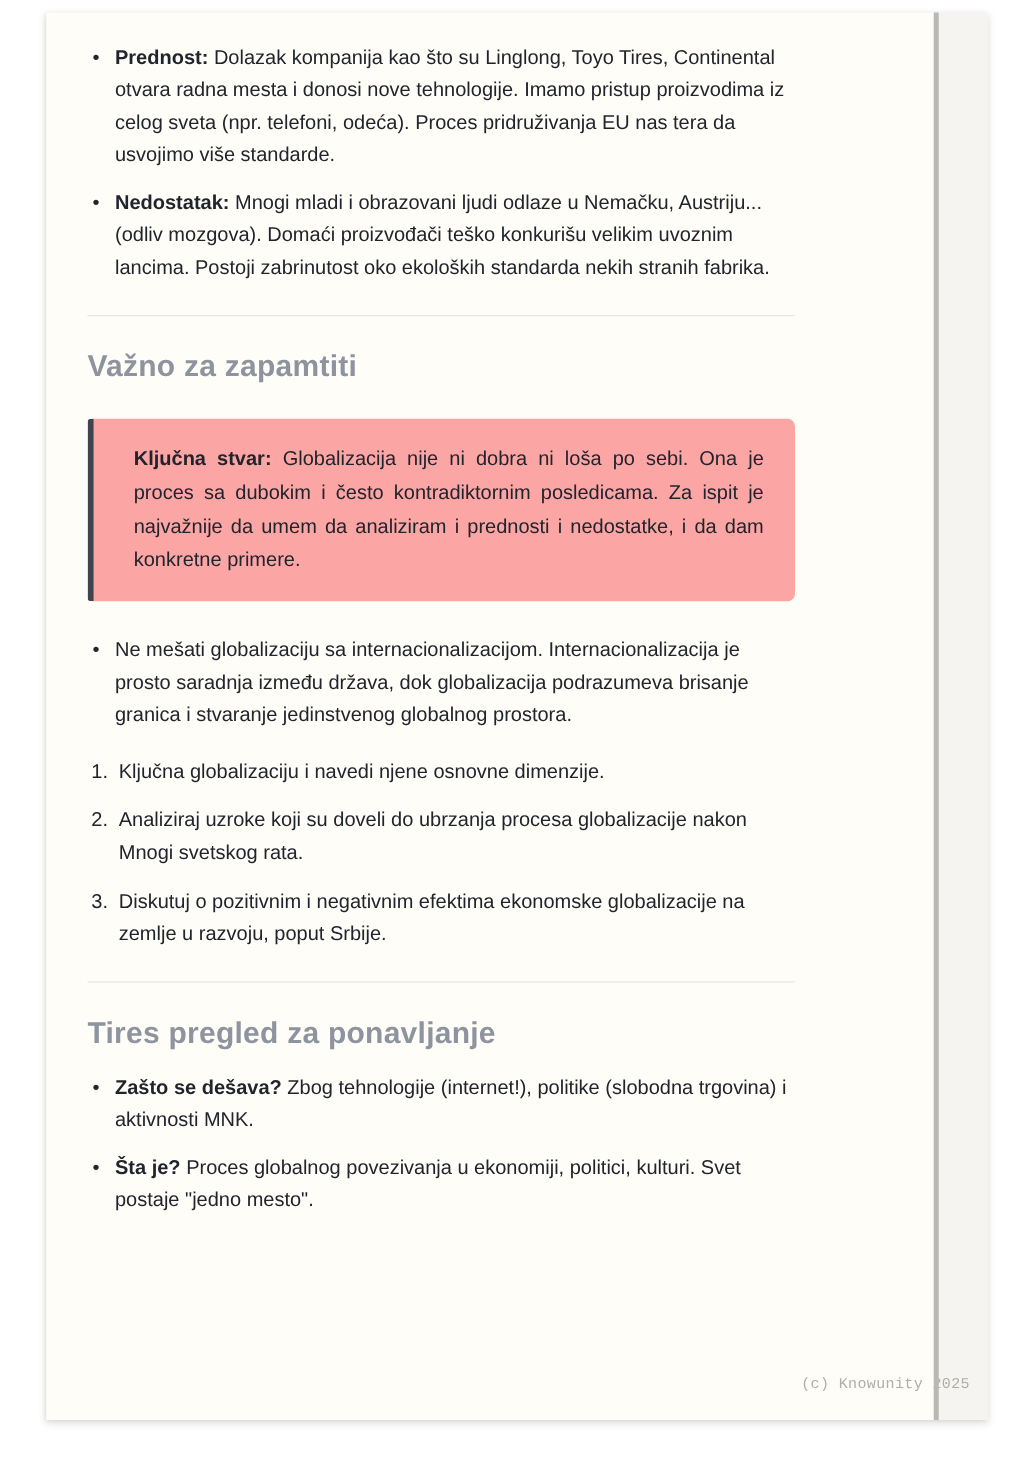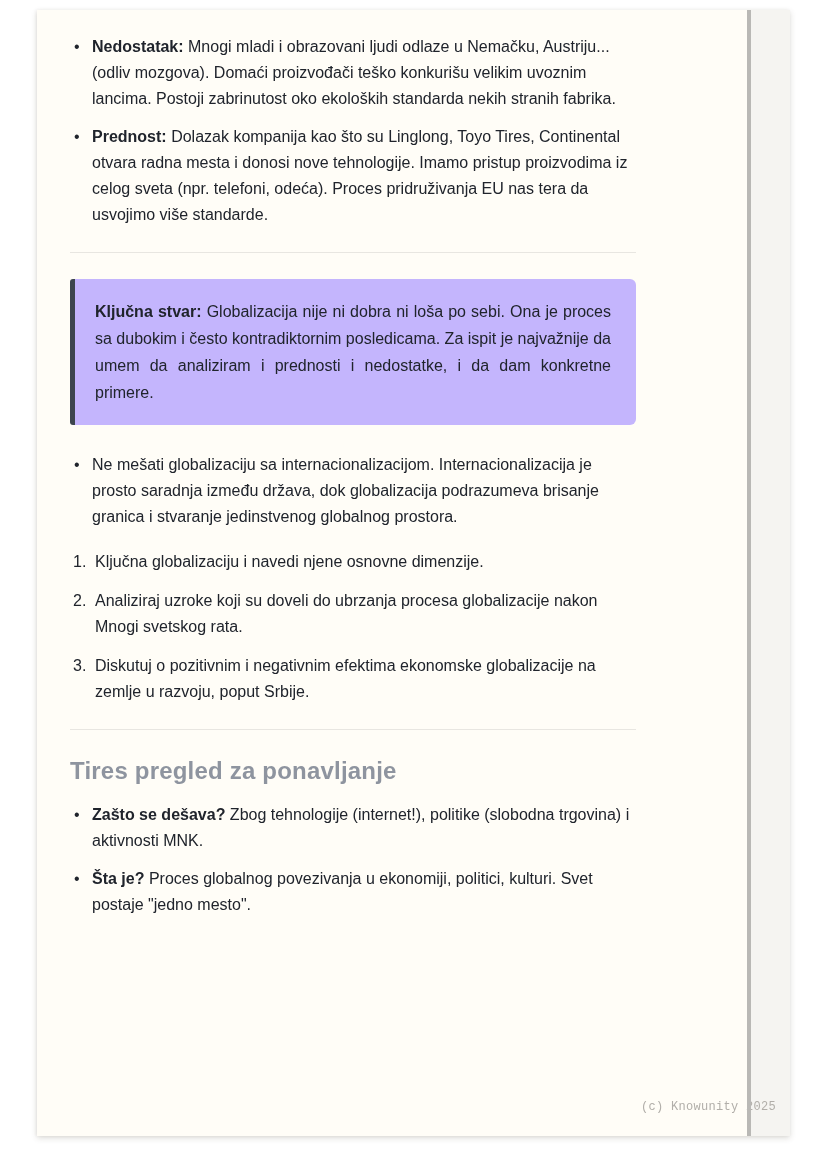--- a/index.html
+++ b/index.html
@@ -59,24 +59,24 @@
   h2.section-heading {
     margin: 26px 0 0 0;
     font-size: 24px;
     line-height: 30px;
     font-weight: bold;
     color: #8e949f;
     letter-spacing: 0.2px;
   }
   .callout {
     margin-top: 26px;
-    background: #c4b5fd;
+    background: #fca5a5;
     border-left: 5px solid #3d454e;
     border-radius: 3px 6px 6px 3px;
-    padding: 19px 25px 19px 20px;
+    padding: 19px 25px 19px 32px;
     line-height: 27px;
     text-align: justify;
   }
   .after-callout { margin-top: 27px; }
   p.bold-line {
     margin-top: 17px;
     font-weight: bold;
   }
   ol.numlist {
     list-style: none;
@@ -107,31 +107,32 @@
 </style>
 </head>
 <body>
 
 <div class="page-card">
 
   <div class="content">
 
     <ul class="bullets">
       <li>
+        <span class="b">Prednost:</span>
+        <span>Dolazak kompanija kao što su Linglong, Toyo Tires, Continental otvara radna mesta i donosi nove tehnologije. Imamo pristup proizvodima iz celog sveta (npr. telefoni, odeća). Proces pridruživanja EU nas tera da usvojimo više standarde.</span>
+      </li>
+      <li>
         <span class="b">Nedostatak:</span>
         <span>Mnogi mladi i obrazovani ljudi odlaze u Nemačku, Austriju... (odliv mozgova). Domaći proizvođači teško konkurišu velikim uvoznim lancima. Postoji zabrinutost oko ekoloških standarda nekih stranih fabrika.</span>
-      </li>
-      <li>
-        <span class="b">Prednost:</span>
-        <span>Dolazak kompanija kao što su Linglong, Toyo Tires, Continental otvara radna mesta i donosi nove tehnologije. Imamo pristup proizvodima iz celog sveta (npr. telefoni, odeća). Proces pridruživanja EU nas tera da usvojimo više standarde.</span>
       </li>
     </ul>
 
     <hr class="divider">
 
+    <h2 class="section-heading">Važno za zapamtiti</h2>
 
     <div class="callout">
       <span class="b">Ključna stvar:</span>
       <span>Globalizacija nije ni dobra ni loša po sebi. Ona je proces sa dubokim i često kontradiktornim posledicama. Za ispit je najvažnije da umem da analiziram i prednosti i nedostatke, i da dam konkretne primere.</span>
     </div>
 
     <ul class="bullets after-callout">
       <li>Ne mešati globalizaciju sa internacionalizacijom. Internacionalizacija je prosto saradnja između država, dok globalizacija podrazumeva brisanje granica i stvaranje jedinstvenog globalnog prostora.</li>
     </ul>
 

